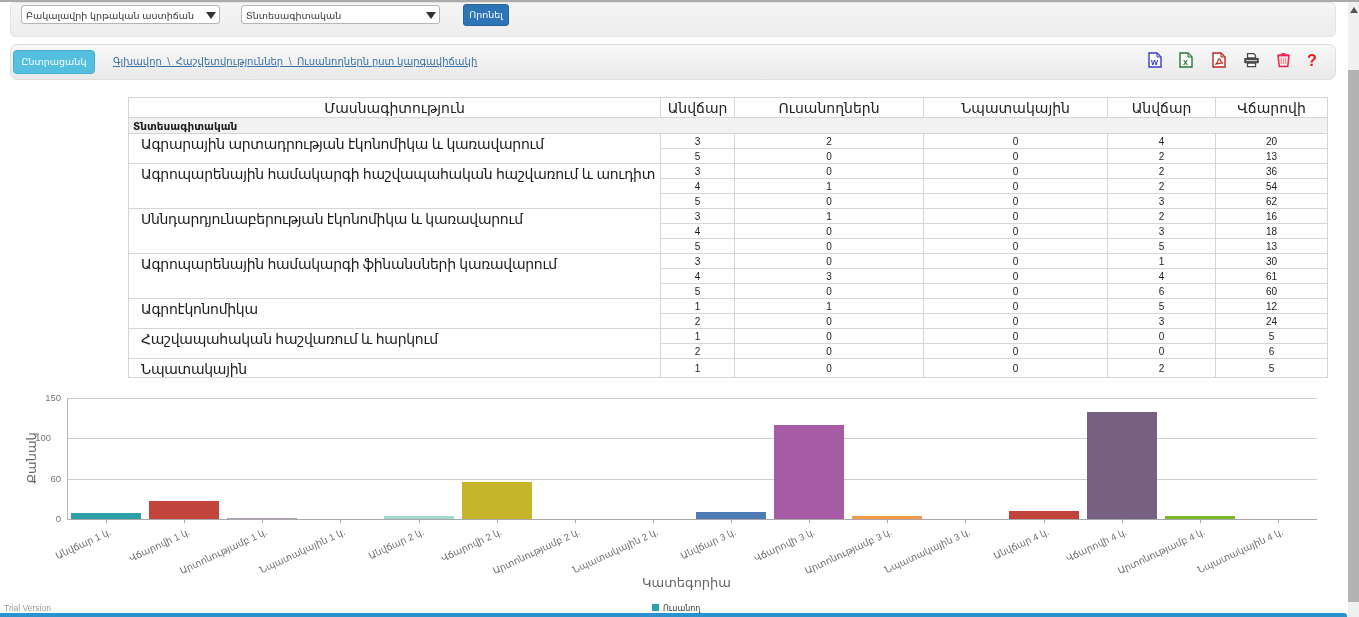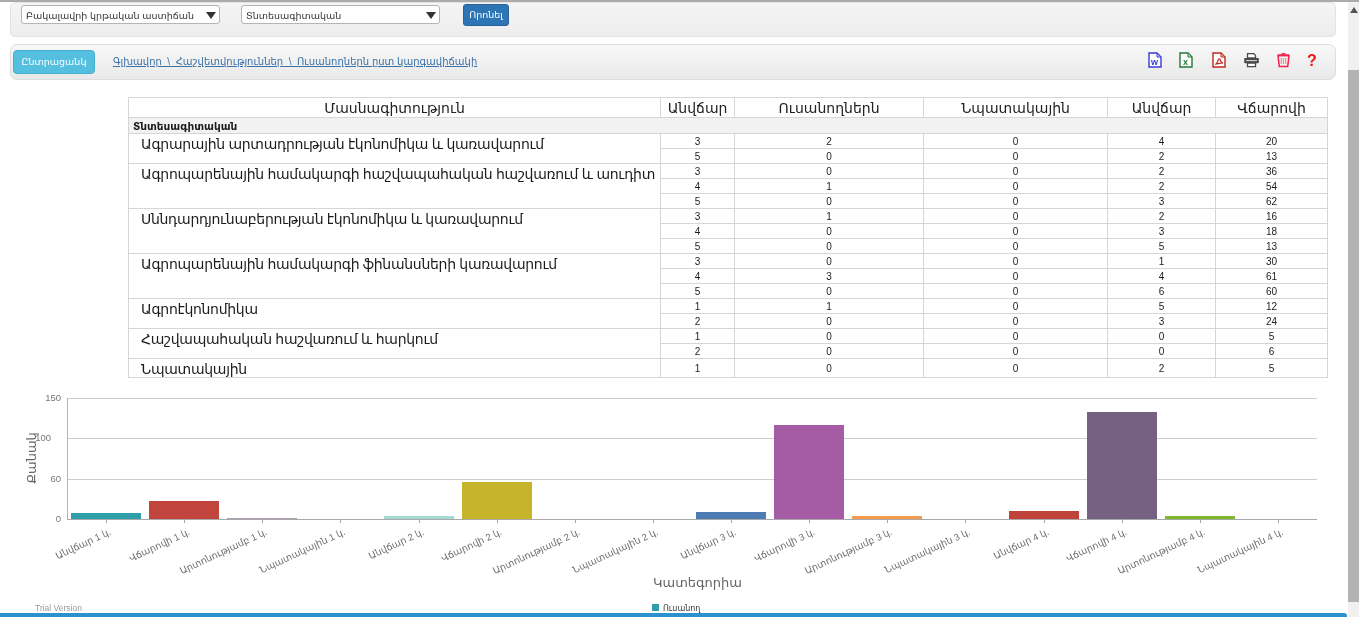--- a/index.html
+++ b/index.html
@@ -41,26 +41,26 @@
 
 
 .gl { position:absolute; left:67px; width:1250px; height:1px; background:#cdcdcd; }
 .bar { position:absolute; }
 .tick { position:absolute; top:519px; width:1px; height:4px; background:#a5a5a5; }
 .xl { position:absolute; top:526px; white-space:nowrap; font-size:9.5px;
   color:#6e6e6e; transform:rotate(-25deg); transform-origin:100% 0; }
 .yl { position:absolute; width:30px; text-align:right; font-size:9.5px; color:#777; }
 #ytitle { left:31px; top:458px; transform:translate(-50%,-50%) rotate(-90deg);
   font-size:13px; color:#666; white-space:nowrap; }
-#xtitle { left:642px; top:575px; width:100px; text-align:right; font-size:13px;
+#xtitle { left:642px; top:575px; width:100px; text-align:left; font-size:13px;
   color:#666; }
 #legend { left:652px; top:604px; font-size:8px; color:#333; }
 #legend span.sq { display:inline-block; width:7px; height:7px; background:#2d9fa9;
   margin-right:4px; }
-#trial { left:35px; top:603px; font-size:8.5px; color:#999; }
+#trial { left:4px; top:603px; font-size:8.5px; color:#999; }
 #bluebar { left:0; top:613px; width:1347px; height:4px; background:#2b92cf;
   border-radius:0 3px 0 0; }
 
 #sbtrack { left:1348px; top:2px; width:11px; height:615px; background:#f0f0f0; }
 #sbthumb { left:1348px; top:70px; width:11px; height:532px; background:#b3b3b3; }
 #sbarrow { left:1350px; top:7px; width:0; height:0;
   border-left:4px solid transparent; border-right:4px solid transparent;
   border-bottom:6px solid #555; }
 </style>
 </head>

